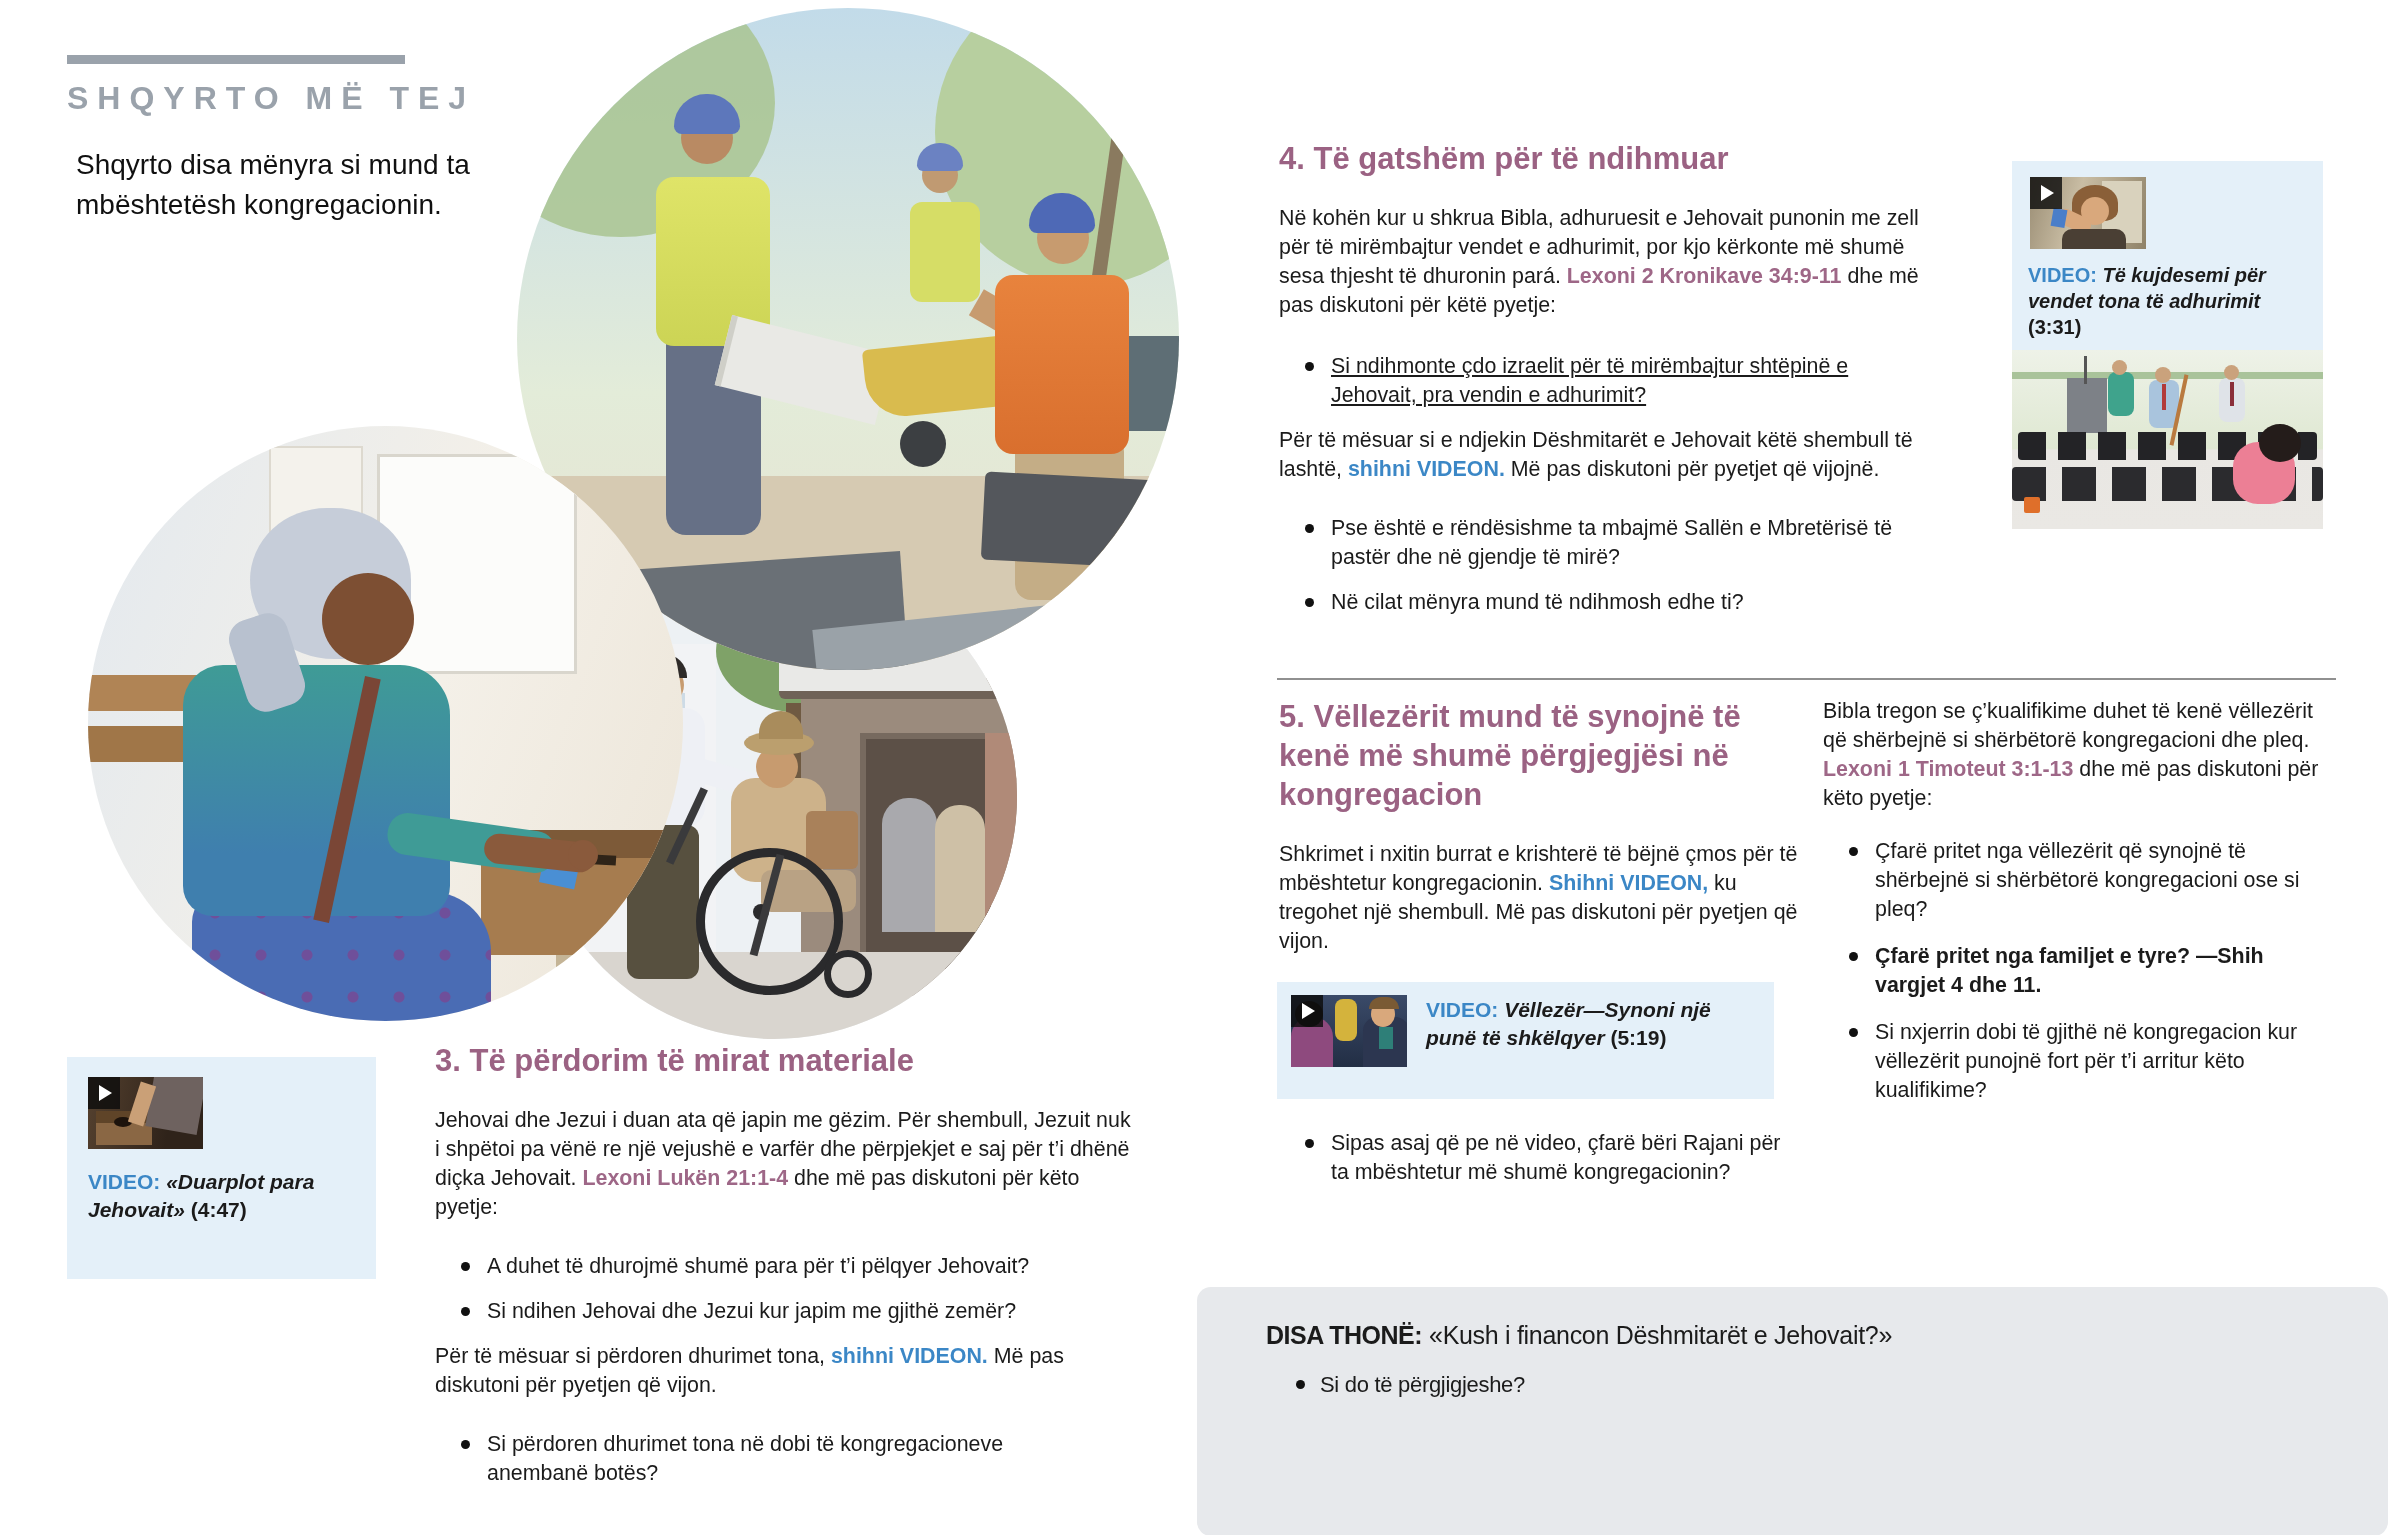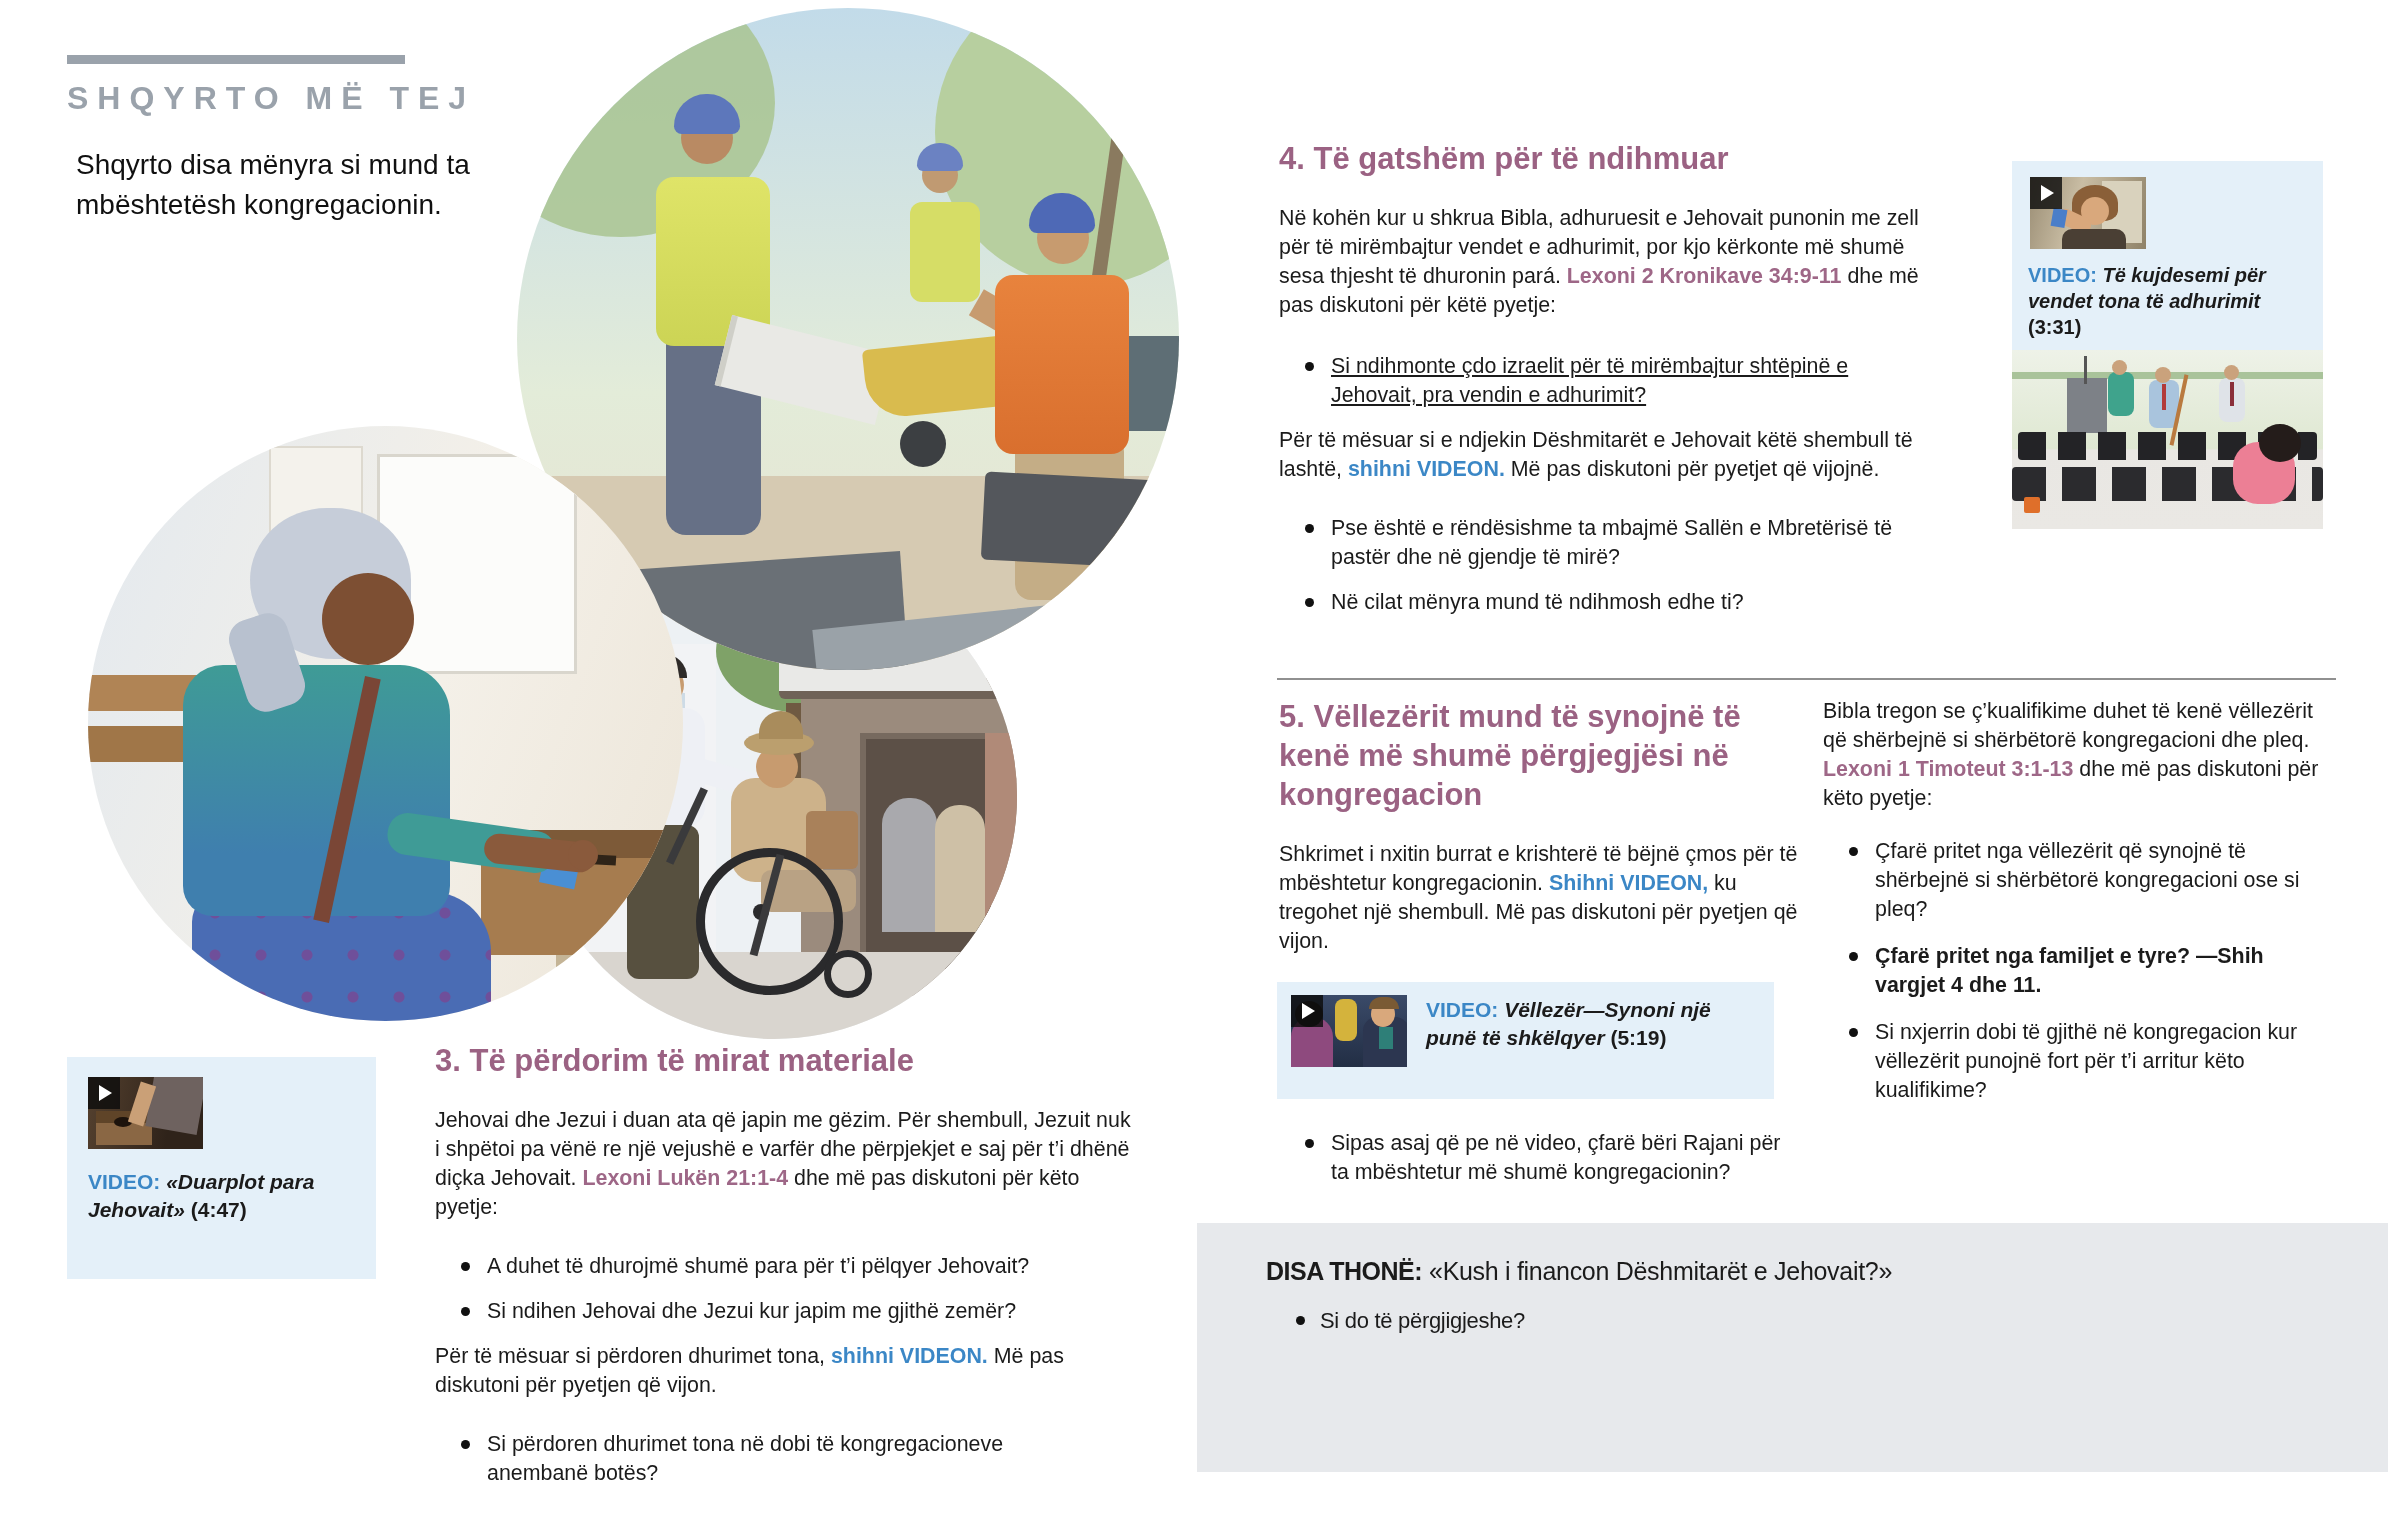--- a/index.html
+++ b/index.html
@@ -242,21 +242,21 @@
 
   <div class="abs" style="left:1823px;top:697px;width:514px;">
     <p class="body" style="margin-bottom:24px;">
       <span>Bibla tregon se ç’kualifikime duhet të kenë vëllezërit që shërbejnë si shërbëtorë kongregacioni dhe pleq. </span><a class="ref">Lexoni 1 Timoteut 3:1-13</a><span> dhe më pas diskutoni për këto pyetje:</span>
     </p>
     <div class="bullet" style="margin-bottom:18px;"><span class="dot"></span><span>Çfarë pritet nga vëllezërit që synojnë të shërbejnë si shërbëtorë kongregacioni ose si pleq?</span></div>
     <div class="bullet" style="margin-bottom:18px;font-weight:bold;"><span class="dot"></span><span>Çfarë pritet nga familjet e tyre? —Shih vargjet 4 dhe 11.</span></div>
     <div class="bullet"><span class="dot"></span><span>Si nxjerrin dobi të gjithë në kongregacion kur vëllezërit punojnë fort për t’i arritur këto kualifikime?</span></div>
   </div>
 
-  <div class="abs footer-box" style="left:1197px;top:1223px;width:1191px;height:249px;">
+  <div class="abs footer-box" style="left:1197px;top:1287px;width:1191px;height:249px;border-radius:14px;">
     <div style="position:absolute;left:69px;top:32px;width:995px;">
       <p class="footer-line" style="margin:0;">
         <span class="footer-label">DISA THONË:</span>
         <span class="footer-quote">«Kush i financon Dëshmitarët e Jehovait?»</span>
       </p>
       <div class="fbullet"><span class="dot"></span><span>Si do të përgjigjeshe?</span></div>
     </div>
   </div>
 
 </div>

